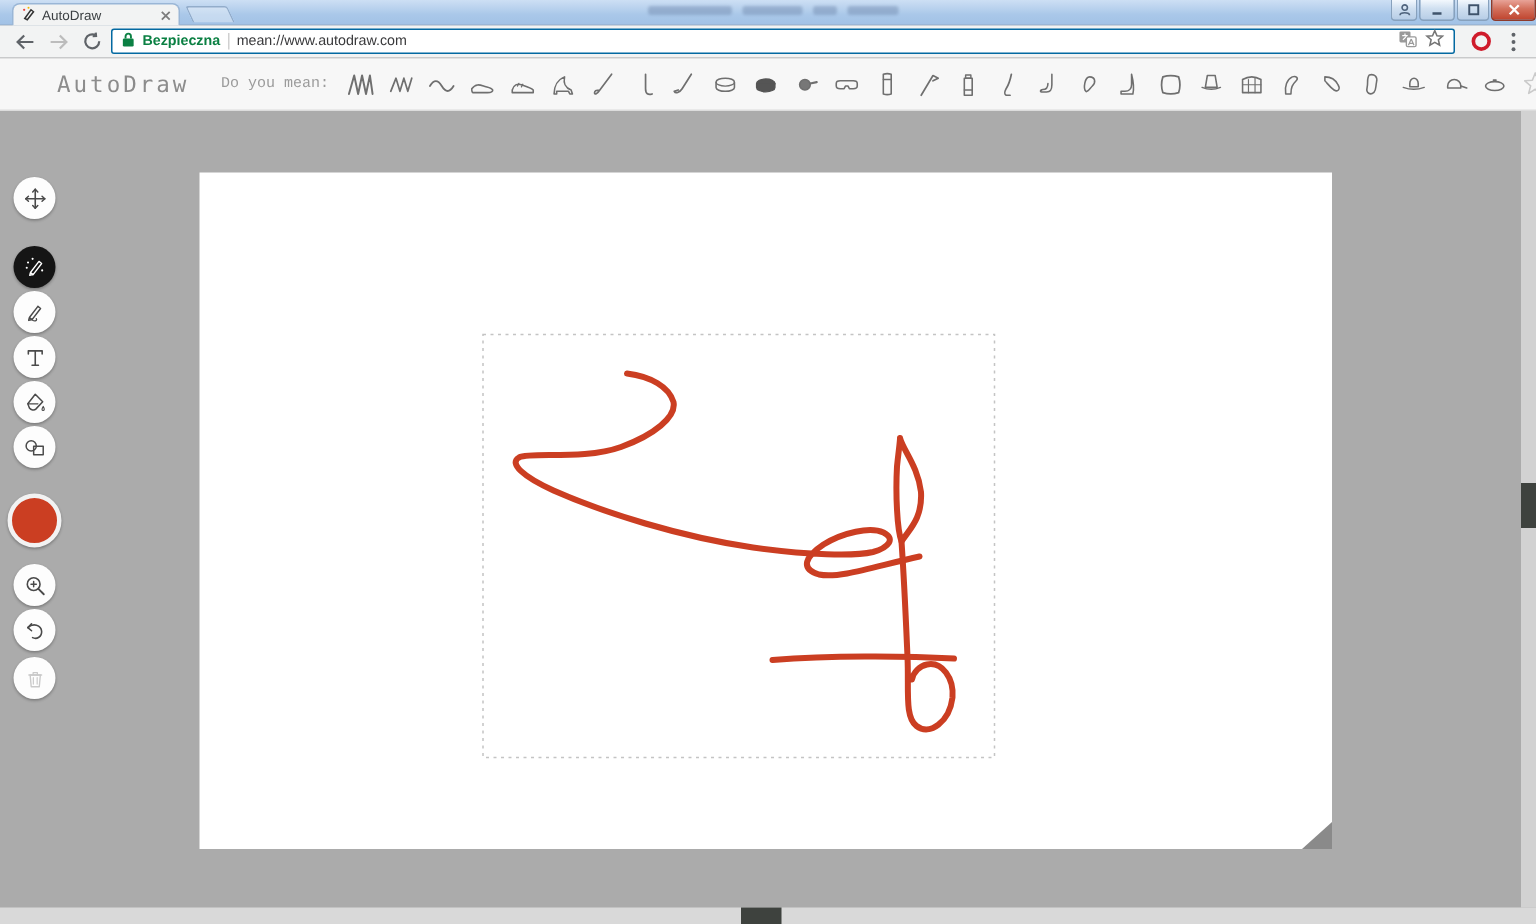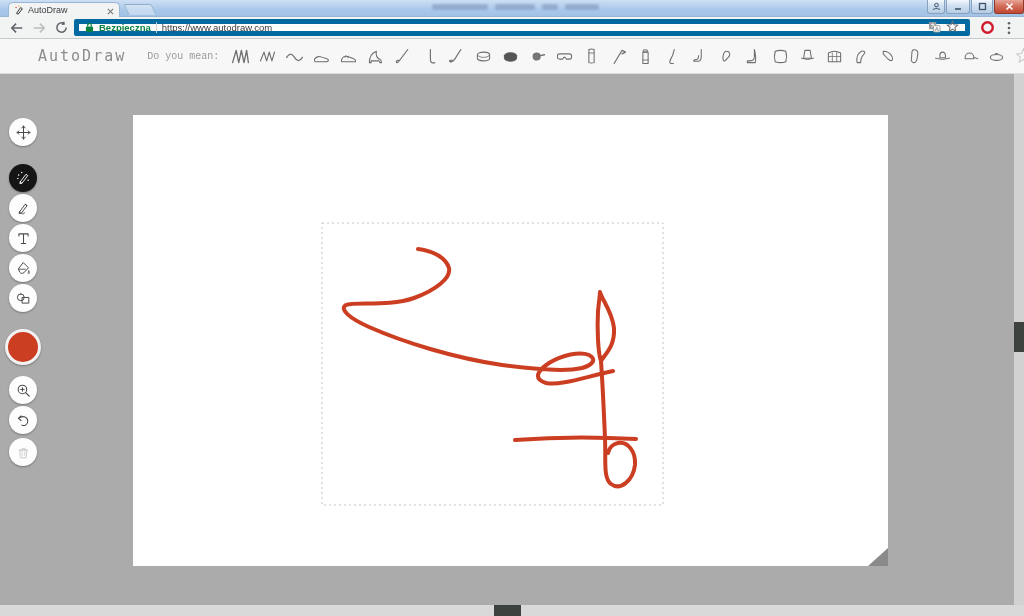--- a/index.html
+++ b/index.html
@@ -28,21 +28,21 @@
     border-radius:5px 5px 0 0; border:1px solid #9ab6d6; border-bottom:none;
     display:flex; align-items:center; padding:0 5px; gap:4px; }
   .tab-title { font-size:9px; color:#3c4043; flex:1; white-space:nowrap; overflow:hidden; }
   .newtab { left:126px; top:4px; width:28px; height:11px; background:rgba(255,255,255,.35);
     border:1px solid rgba(120,150,185,.7); border-bottom:none; transform:skewX(25deg); border-radius:2px 2px 0 0; }
 
   
   .navbar { left:0; top:17px; width:1024px; height:22px; background:#f2f3f3; border-bottom:1px solid #c9cacb;
     display:flex; align-items:center; }
   .navicon { width:22px; height:18px; display:flex; align-items:center; justify-content:center; border-radius:2px; }
-  .omnibox { height:17px; flex:1; margin:0 6px 0 2px; background:#fff; border:5px solid #0369a1; border-radius:2px;
+  .omnibox { height:17px; flex:1; margin:0 6px 0 2px; background:#fff; border:1px solid #0369a1; border-radius:2px;
     display:flex; align-items:center; padding:0 6px; gap:5px; }
   .sec-label { font-size:9.5px; font-weight:bold; color:#0b8043; }
   .omni-sep { width:1px; height:11px; background:#d0d0d0; }
   .url { font-size:9.5px; color:#39393b; flex:1; }
 
   
   .appbar { left:0; top:39px; width:1024px; height:35px; background:#f7f7f7;
     border-bottom:1px solid #dcdcdc; display:flex; align-items:center; }
   .hamburger { width:24px; height:16px; margin:0 0 0 13px; display:flex; flex-direction:column; justify-content:space-between; }
   .hamburger i { display:block; height:2px; background:#5b5b5b; border-radius:1px; }
@@ -138,21 +138,21 @@
   </span>
   <div class="omnibox">
     <span>
       <svg width="9" height="11" viewBox="0 0 10 12">
           <rect x="1" y="5" width="8" height="6" rx="1" fill="#0b8043"></rect>
           <path d="M3 5 V3.5 A2 2 0 0 1 7 3.5 V5" fill="none" stroke="#0b8043" stroke-width="1.4"></path>
         </svg>
     </span>
     <span class="sec-label">Bezpieczna</span>
     <span class="omni-sep"></span>
-    <span class="url">https://www.autodraw.com</span>
+    <span class="url">mean://www.autodraw.com</span>
     <span>
       <svg width="13" height="12" viewBox="0 0 14 13">
           <rect x="1" y="1" width="8" height="8" rx="1" fill="#9a9a9a"></rect>
           <path d="M3 4 H7 M5 2.5 V4 M3.5 7 C4.5 6 6 5 6.6 4" stroke="#fff" stroke-width=".9" fill="none"></path>
           <rect x="6" y="5" width="7" height="7" rx="1" fill="#fff" stroke="#9a9a9a"></rect>
           <path d="M9.5 6.5 L11.5 11 M9.5 6.5 L7.5 11 M8.2 9.6 H10.8" stroke="#9a9a9a" stroke-width=".9" fill="none"></path>
         </svg>
     </span>
     <span>
       <svg width="13" height="13" viewBox="0 0 14 14">

